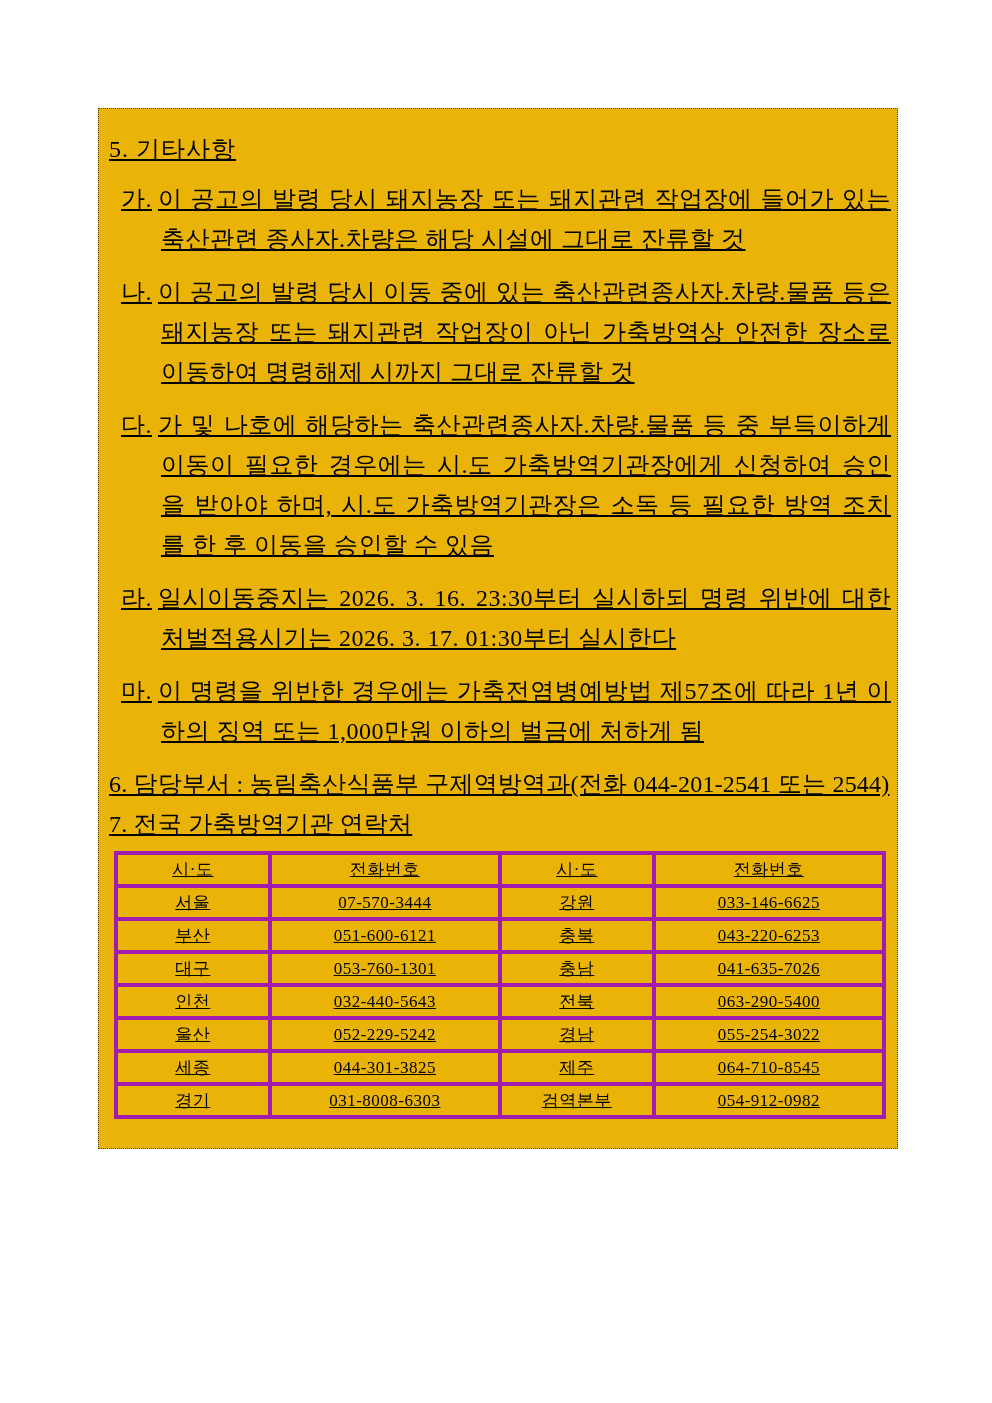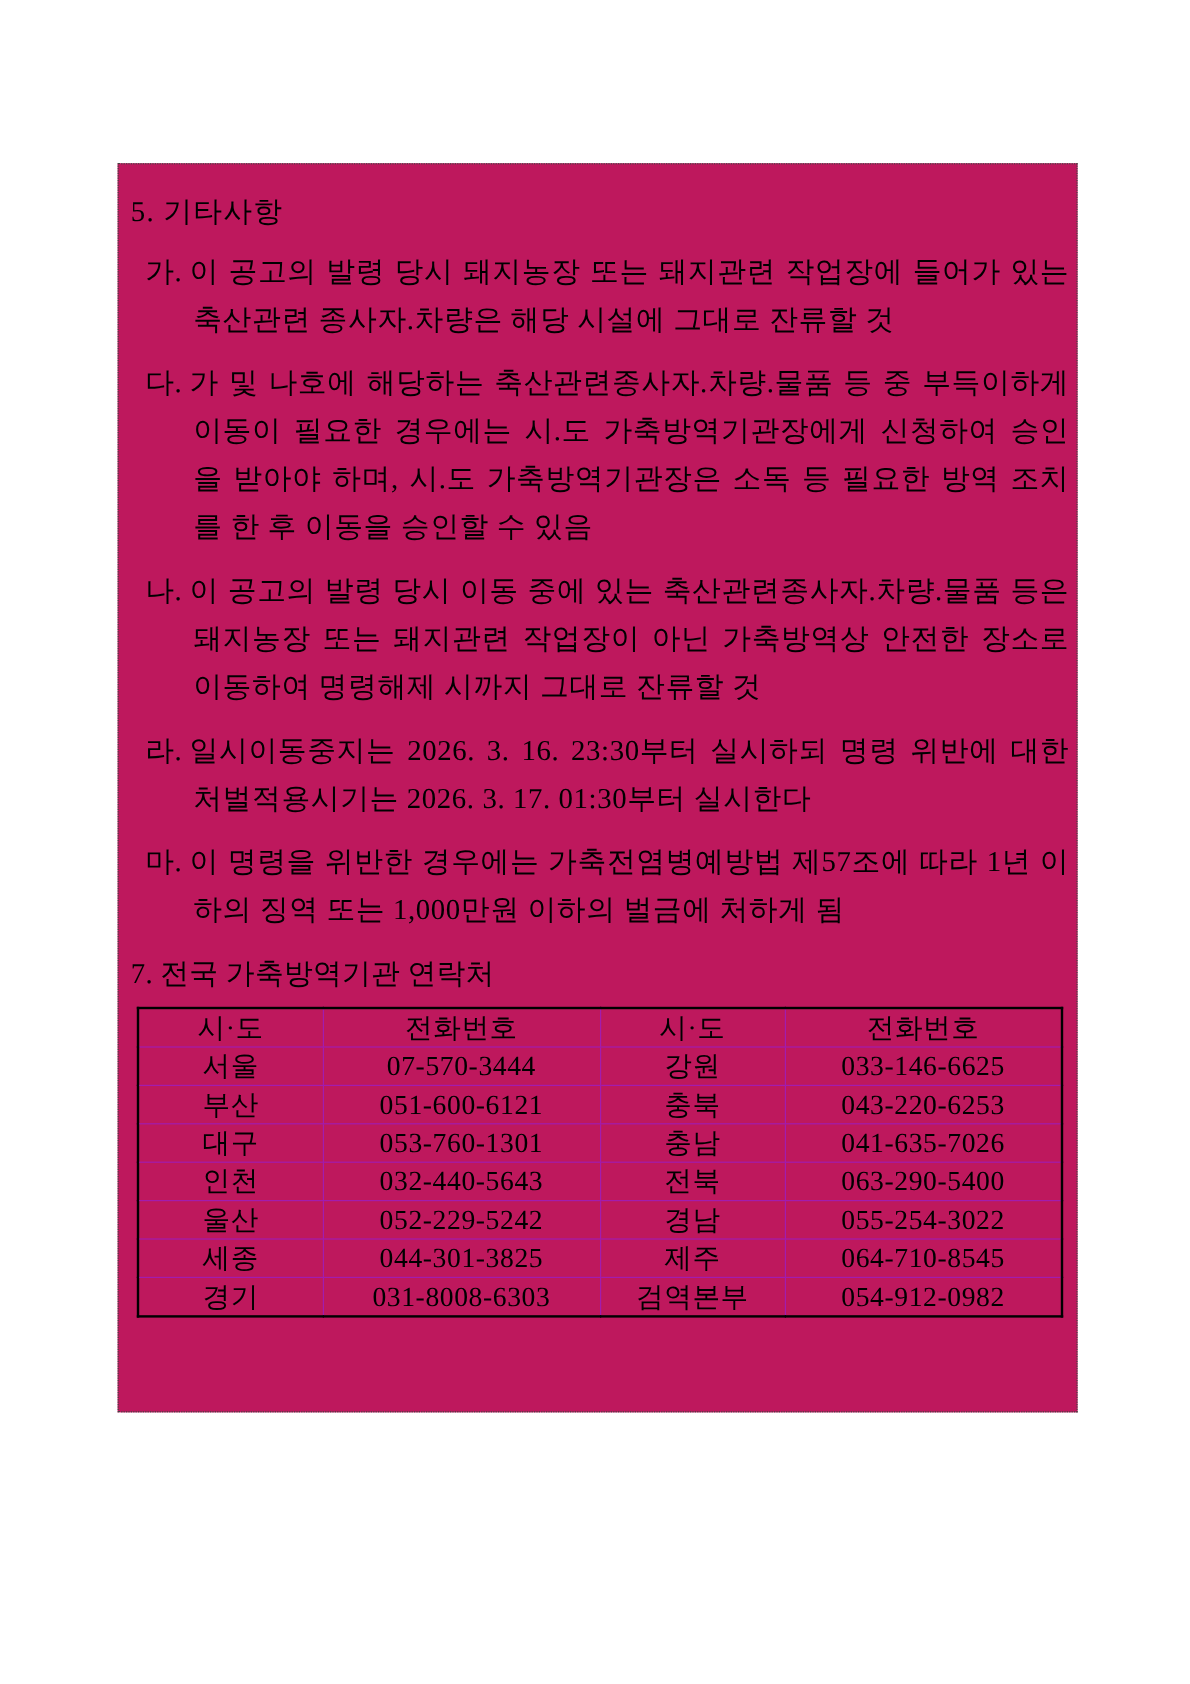--- a/index.html
+++ b/index.html
@@ -10,28 +10,29 @@
   body {
     width: 992px;
     height: 1403px;
     position: relative;
     font-family: "Liberation Serif", "DejaVu Serif", serif;
     color: #000000;
   }
   .doc-box {
     position: absolute;
     left: 98px;
-    top: 136px;
+    top: 108px;
     width: 800px;
     height: 1041px;
     box-sizing: border-box;
     border: 1px dotted #444444;
     padding: 20px 0 0 0;
-    background: #be185d;
+    background: #eab308;
     overflow: hidden;
+    text-decoration: underline;
   }
   .sec-title {
     font-size: 24px;
     line-height: 40px;
     padding-left: 10px;
     padding-right: 6px;
     margin-bottom: 10px;
     letter-spacing: 1px;
   }
   .item {
@@ -56,23 +57,23 @@
     padding-right: 4px;
     letter-spacing: 0.2px;
   }
   table.contact {
     border-collapse: collapse;
     margin: 7px 0 0 15px;
     width: 772px;
     table-layout: fixed;
   }
   table.contact td, table.contact th {
-    border: 1px solid #a21caf;
+    border: 4px solid #a21caf;
     font-weight: normal;
-    font-size: 23px;
+    font-size: 17px;
     text-align: center;
     vertical-align: middle;
     height: 29px;
     padding: 0;
     letter-spacing: 0.5px;
   }
   table.contact {
     border: 2px solid #000000;
   }
   col.c-region { width: 20%; }
@@ -83,35 +84,36 @@
 
 <div class="doc-box">
 
   <div class="sec-title">5. 기타사항</div>
 
   <div class="item">
     <span class="lbl">가.</span><span>이 공고의 발령 당시 돼지농장 또는 돼지관련 작업장에 들어가 있는 축산관련 종사자.차량은 해당 시설에 그대로 잔류할 것</span>
   </div>
 
   <div class="item">
-    <span class="lbl">다.</span><span>가 및 나호에 해당하는 축산관련종사자.차량.물품 등 중 부득이하게 이동이 필요한 경우에는 시.도 가축방역기관장에게 신청하여 승인을 받아야 하며, 시.도 가축방역기관장은 소독 등 필요한 방역 조치를 한 후 이동을 승인할 수 있음</span>
+    <span class="lbl">나.</span><span>이 공고의 발령 당시 이동 중에 있는 축산관련종사자.차량.물품 등은 돼지농장 또는 돼지관련 작업장이 아닌 가축방역상 안전한 장소로 이동하여 명령해제 시까지 그대로 잔류할 것</span>
   </div>
 
   <div class="item">
-    <span class="lbl">나.</span><span>이 공고의 발령 당시 이동 중에 있는 축산관련종사자.차량.물품 등은 돼지농장 또는 돼지관련 작업장이 아닌 가축방역상 안전한 장소로 이동하여 명령해제 시까지 그대로 잔류할 것</span>
+    <span class="lbl">다.</span><span>가 및 나호에 해당하는 축산관련종사자.차량.물품 등 중 부득이하게 이동이 필요한 경우에는 시.도 가축방역기관장에게 신청하여 승인을 받아야 하며, 시.도 가축방역기관장은 소독 등 필요한 방역 조치를 한 후 이동을 승인할 수 있음</span>
   </div>
 
   <div class="item">
     <span class="lbl">라.</span><span>일시이동중지는 2026. 3. 16. 23:30부터 실시하되 명령 위반에 대한 처벌적용시기는 2026. 3. 17. 01:30부터 실시한다</span>
   </div>
 
   <div class="item">
     <span class="lbl">마.</span><span>이 명령을 위반한 경우에는 가축전염병예방법 제57조에 따라 1년 이하의 징역 또는 1,000만원 이하의 벌금에 처하게 됨</span>
   </div>
 
+  <div class="sec-line">6. 담당부서 : 농림축산식품부 구제역방역과(전화 044-201-2541 또는 2544)</div>
   <div class="sec-line">7. 전국 가축방역기관 연락처</div>
 
   <table class="contact">
     <colgroup>
       <col class="c-region">
         <col class="c-phone">
         <col class="c-region">
         <col class="c-phone">
     </colgroup>
     <thead>

